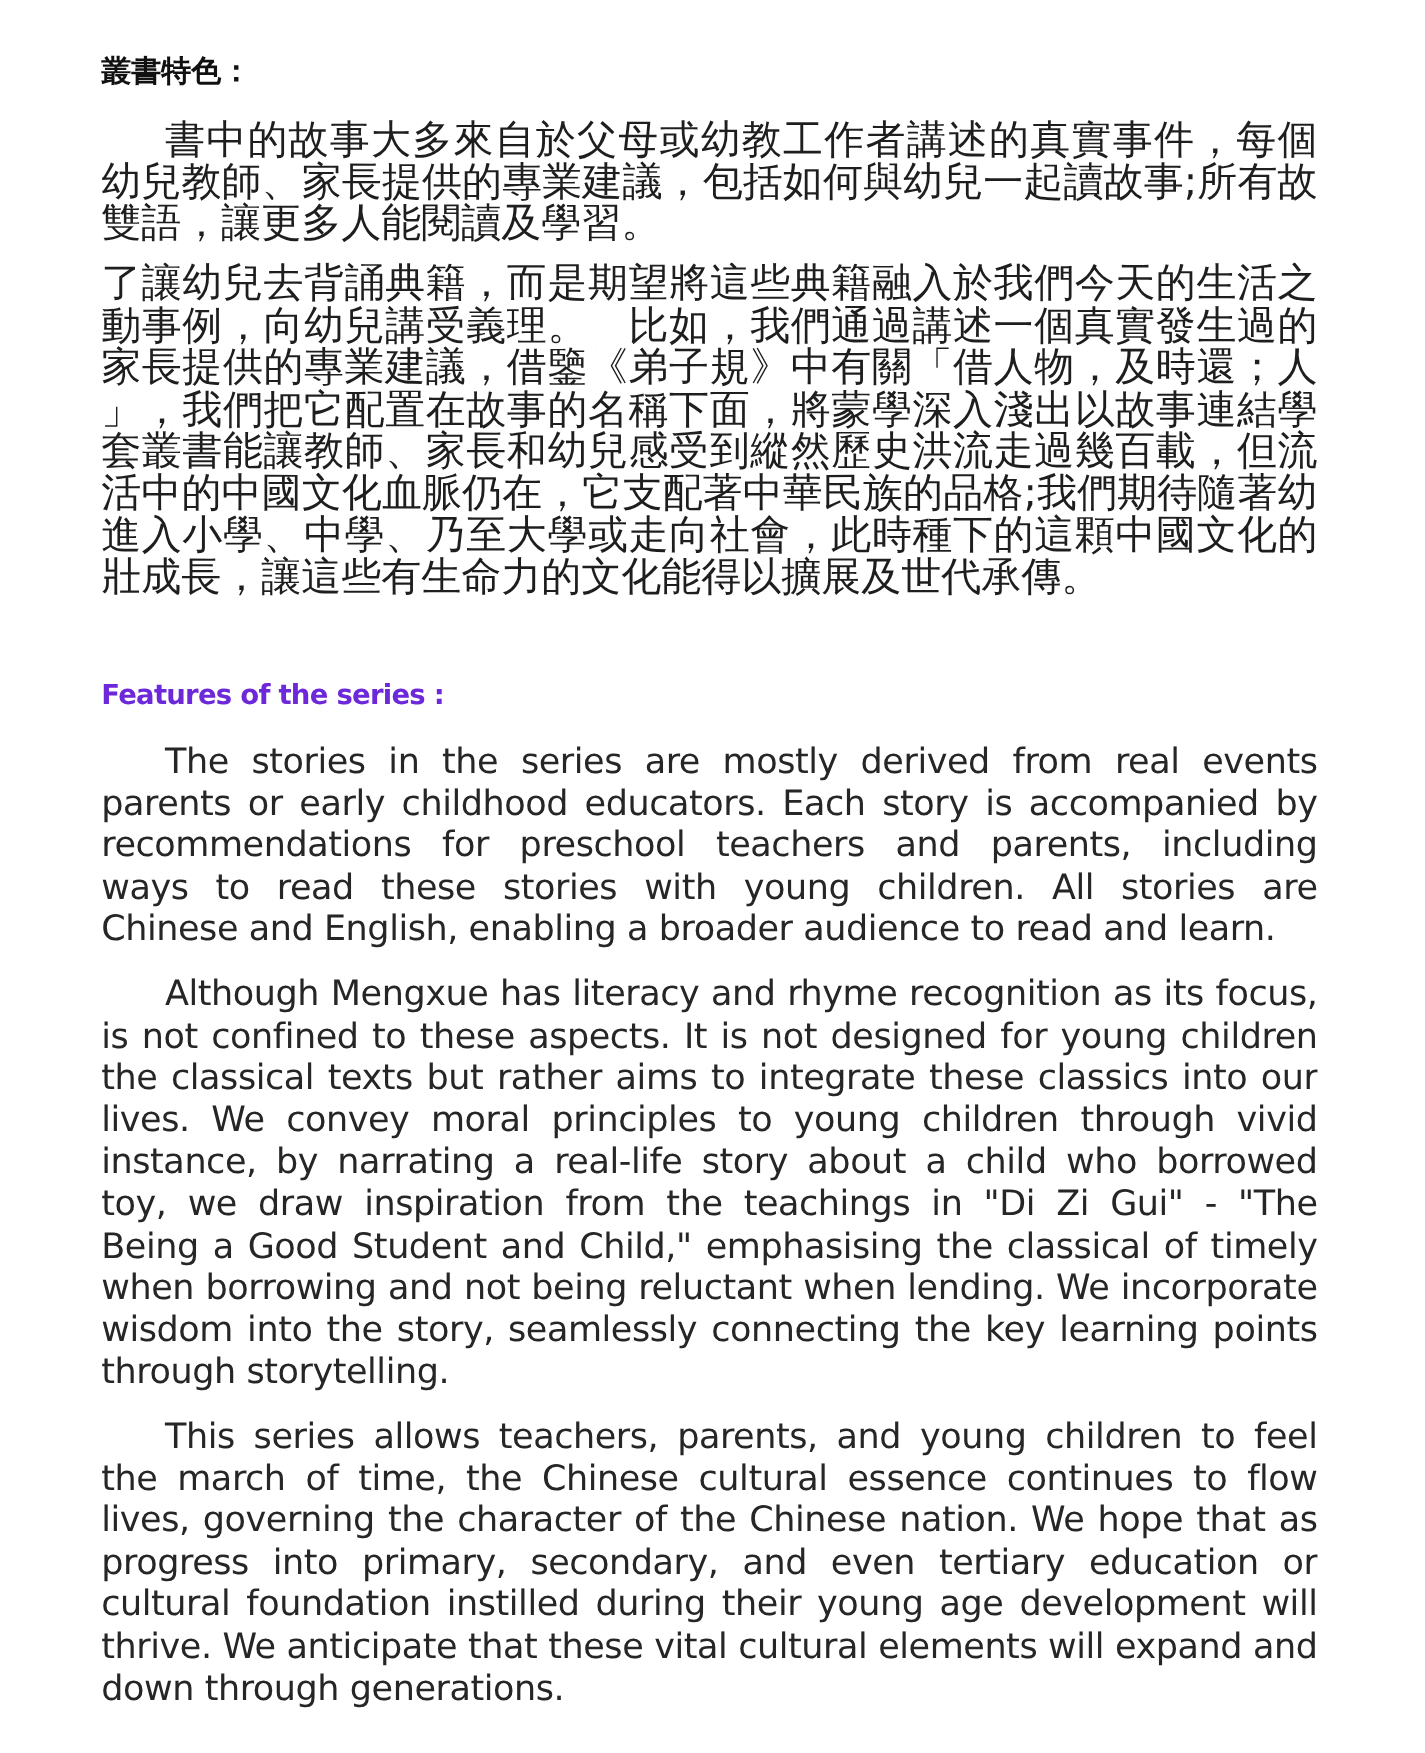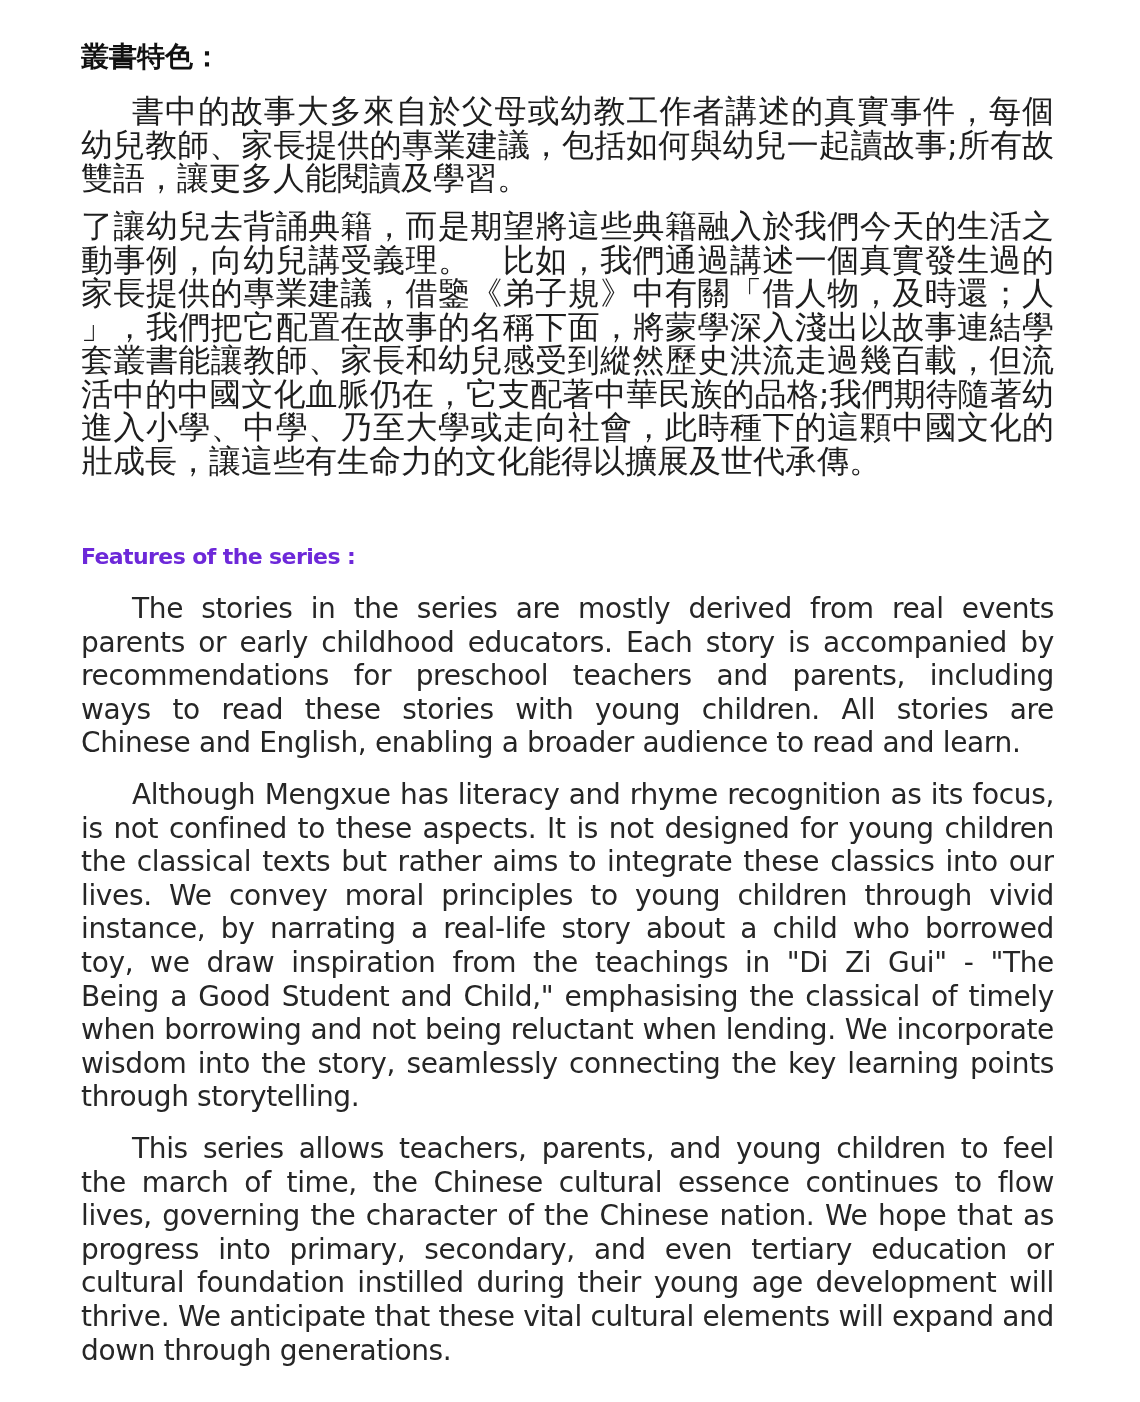--- a/index.html
+++ b/index.html
@@ -19,21 +19,21 @@
       left: 81px;
       top: 0;
       width: 973px;
     }
     
     .zh-heading {
       position: absolute;
       left: 0;
       top: 40px;
       font-family: "DejaVu Sans", sans-serif;
-      font-size: 28px;
+      font-size: 24px;
       font-weight: bold;
       line-height: 34px;
       color: #111;
       white-space: nowrap;
     }
     .zh-para {
       position: absolute;
       left: 0;
       width: 973px;
       font-family: "DejaVu Sans", sans-serif;

